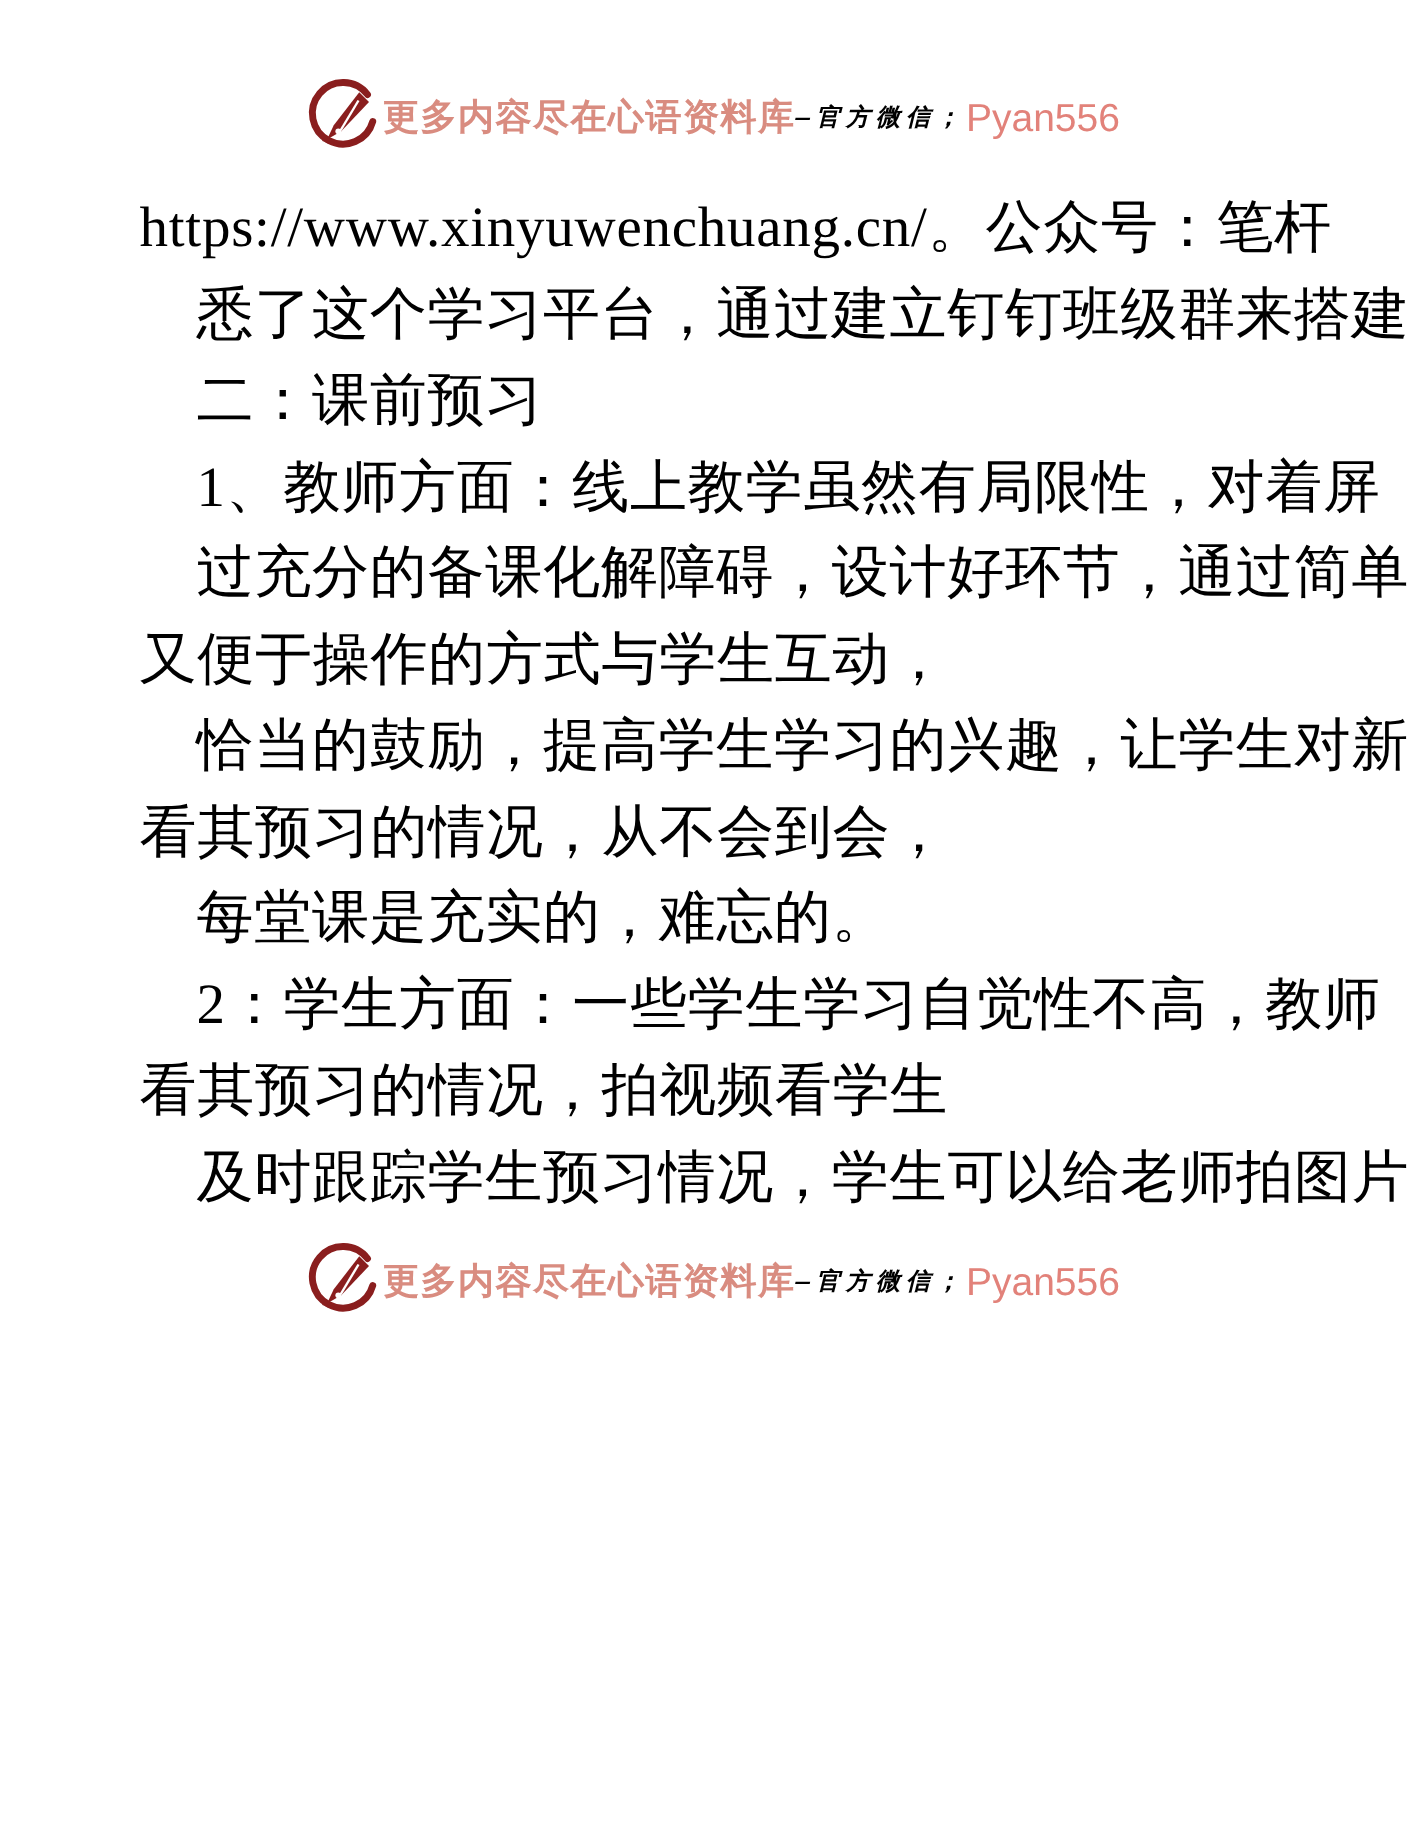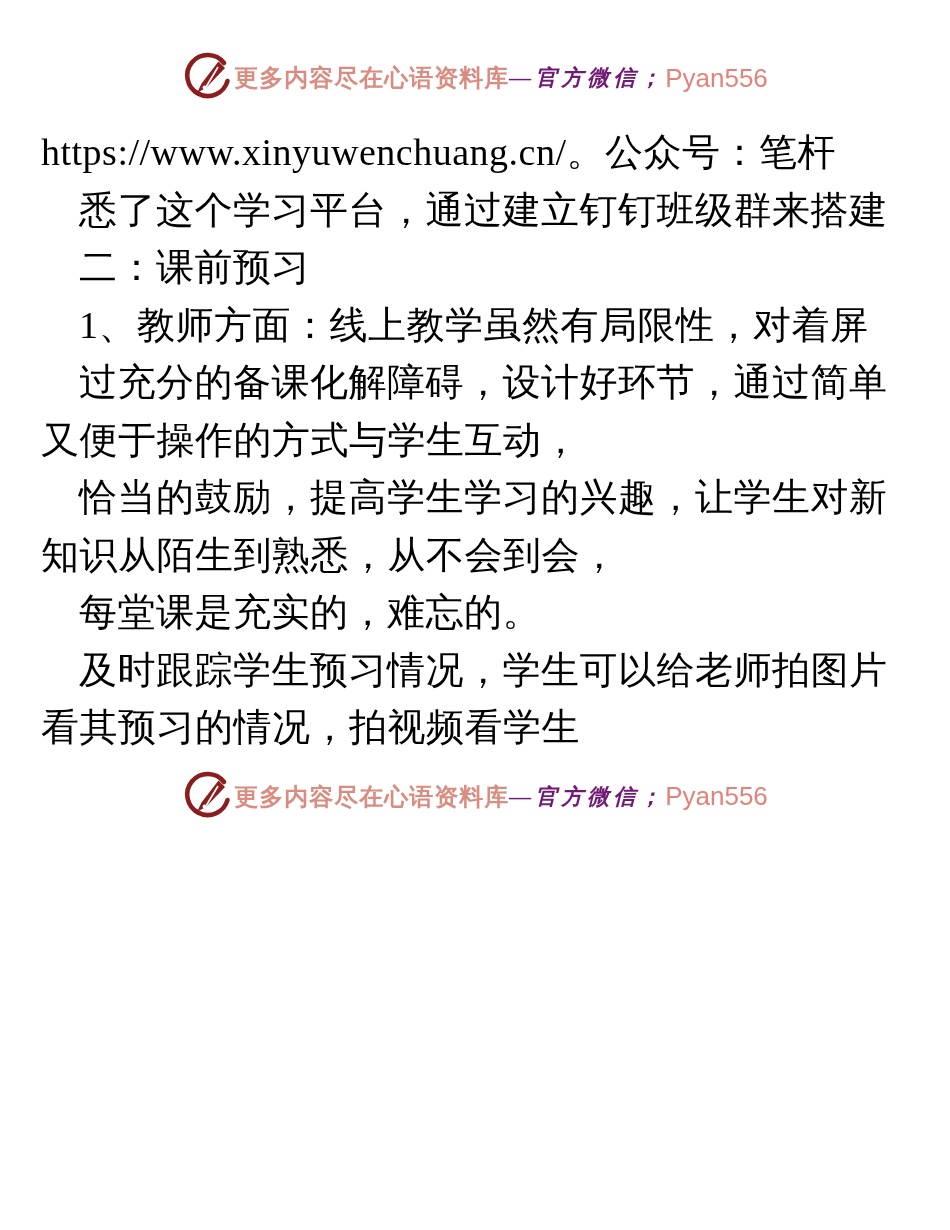--- a/index.html
+++ b/index.html
@@ -31,35 +31,36 @@
     flex: 0 0 auto;
   }
   .brand {
     color: #d98c80;
     font-size: 24px;
     font-weight: 600;
     letter-spacing: 1px;
     white-space: nowrap;
   }
   .wm-label {
-    color: #701a75;
-    font-size: 22px;
+    color: #000000;
+    font-size: 16px;
     font-style: italic;
     font-weight: 600;
     letter-spacing: 4px;
     white-space: nowrap;
+    font-family: Liberation Mono, monospace;
   }
   .wid {
     color: #e2827a;
     font-size: 26px;
     font-family: "Liberation Sans", "DejaVu Sans", sans-serif;
     white-space: nowrap;
   }
   .doc {
-    margin: 18px 60px 0 41px;
+    margin: 18px 60px 0 93px;
     color: #000000;
   }
   .line {
     font-size: 38px;
     line-height: 57.5px;
     height: 57.5px;
     white-space: nowrap;
     letter-spacing: 0.5px;
   }
   .line.indent { padding-left: 38px; }
@@ -83,24 +84,25 @@
 </div>
 
 <div class="doc">
   <div class="line">https://www.xinyuwenchuang.cn/。公众号：笔杆</div>
   <div class="line indent">悉了这个学习平台，通过建立钉钉班级群来搭建</div>
   <div class="line indent">二：课前预习</div>
   <div class="line indent">1、教师方面：线上教学虽然有局限性，对着屏</div>
   <div class="line indent">过充分的备课化解障碍，设计好环节，通过简单</div>
   <div class="line">又便于操作的方式与学生互动，</div>
   <div class="line indent">恰当的鼓励，提高学生学习的兴趣，让学生对新</div>
-  <div class="line">知识从陌生到熟悉，从不会到会，</div>
+  <div class="line">看其预习的情况，从不会到会，</div>
   <div class="line indent">每堂课是充实的，难忘的。</div>
+  <div class="line indent">2：学生方面：一些学生学习自觉性不高，教师</div>
+  <div class="line">看其预习的情况，拍视频看学生</div>
   <div class="line indent">及时跟踪学生预习情况，学生可以给老师拍图片</div>
-  <div class="line">看其预习的情况，拍视频看学生</div>
 </div>
 
 <div class="watermark footer">
   <span class="logo">
     <svg width="52" height="52" viewBox="0 0 52 52" aria-hidden="true">
       <path d="M42 11 A 20.5 20.5 0 1 0 45.5 29" fill="none" stroke="#8a1e1e" stroke-width="4.6" stroke-linecap="round"></path>
       <path d="M36.5 9.5 L43 16 L24.5 35.5 L15 41 L19.5 31.5 Z" fill="#8a1e1e"></path>
       <path d="M24 35 L36 15" stroke="#ffffff" stroke-width="1.6" fill="none"></path>
       <circle cx="22.5" cy="35.5" r="1.9" fill="#ffffff"></circle>
       <path d="M12 41 Q 27 49 41 37" stroke="#8a1e1e" stroke-width="1.8" fill="none" opacity="0.75"></path>

